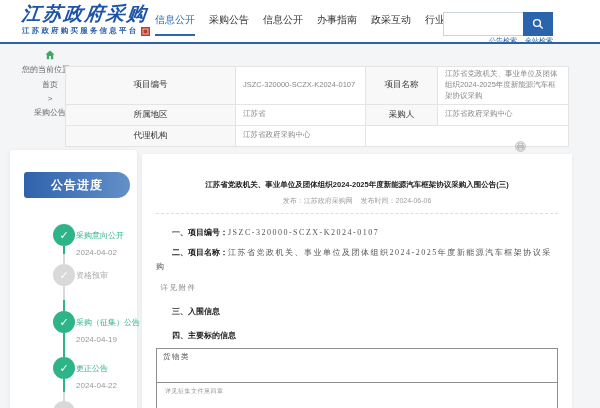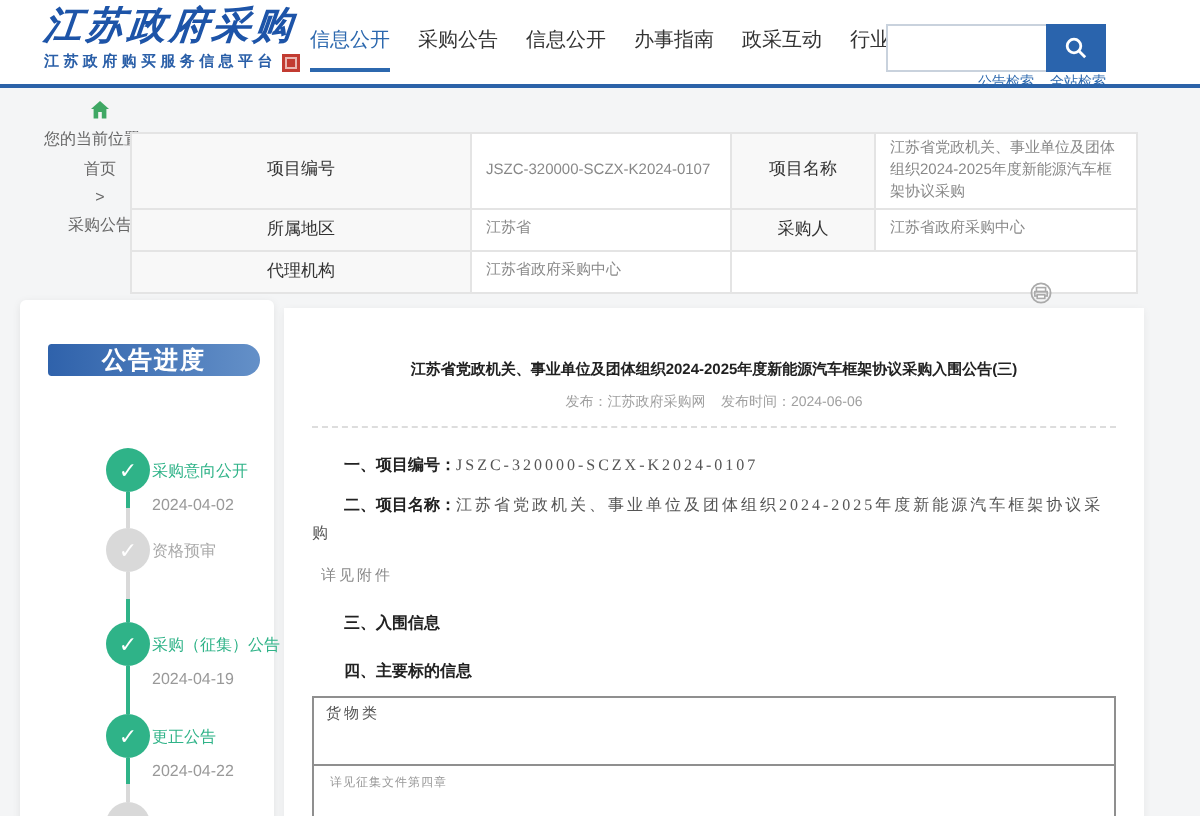--- a/index.html
+++ b/index.html
@@ -37,21 +37,21 @@
   .info-table td { border:1px solid #e4e4e4; vertical-align:middle; }
   .info-table .lbl { background:#f8f8f8; text-align:center; font-size:8.5px; color:#333; }
   .info-table .val { font-size:7.5px; color:#888; padding:2px 7px; line-height:1.45; }
   .c1 { width:170px; } .c2 { width:130px; } .c3 { width:72px; } .c4 { width:131px; }
   .r1 { height:30px; } .r2 { height:21px; } .r3 { height:21px; }
   
   .print-link { position:absolute; left:505px; top:141px; display:flex; align-items:center; gap:3px; color:#999; font-size:7.5px; cursor:pointer;flex-direction:column; }
   
   .sidebar-card { position:absolute; left:10px; top:150px; width:127px; height:300px; background:#fff; border-radius:3px; box-shadow:0 1px 4px rgba(0,0,0,.08); }
   .sidebar-banner {
-    position:absolute; left:14px; top:22px; width:106px; height:16px;
+    position:absolute; left:14px; top:22px; width:106px; height:26px;
     background:linear-gradient(90deg,#2f62ab,#6490c8);
     border-radius:3px 13px 13px 3px;
     color:#fff; font-size:12px; font-weight:bold; letter-spacing:1px;
     display:flex; align-items:center; justify-content:center; cursor:default;
   }
   .tl-line { position:absolute; left:53px; width:2px; }
   .seg1 { top:96px;  height:18px; background:linear-gradient(#2fb388 0 45%, #d9d9d9 45% 100%); }
   .seg2 { top:136px; height:25px; background:linear-gradient(#d9d9d9 0 55%, #2fb388 55% 100%); }
   .seg3 { top:183px; height:24px; background:#2fb388; }
   .seg4 { top:229px; height:22px; background:linear-gradient(#2fb388 0 60%, #d9d9d9 60% 100%); }

